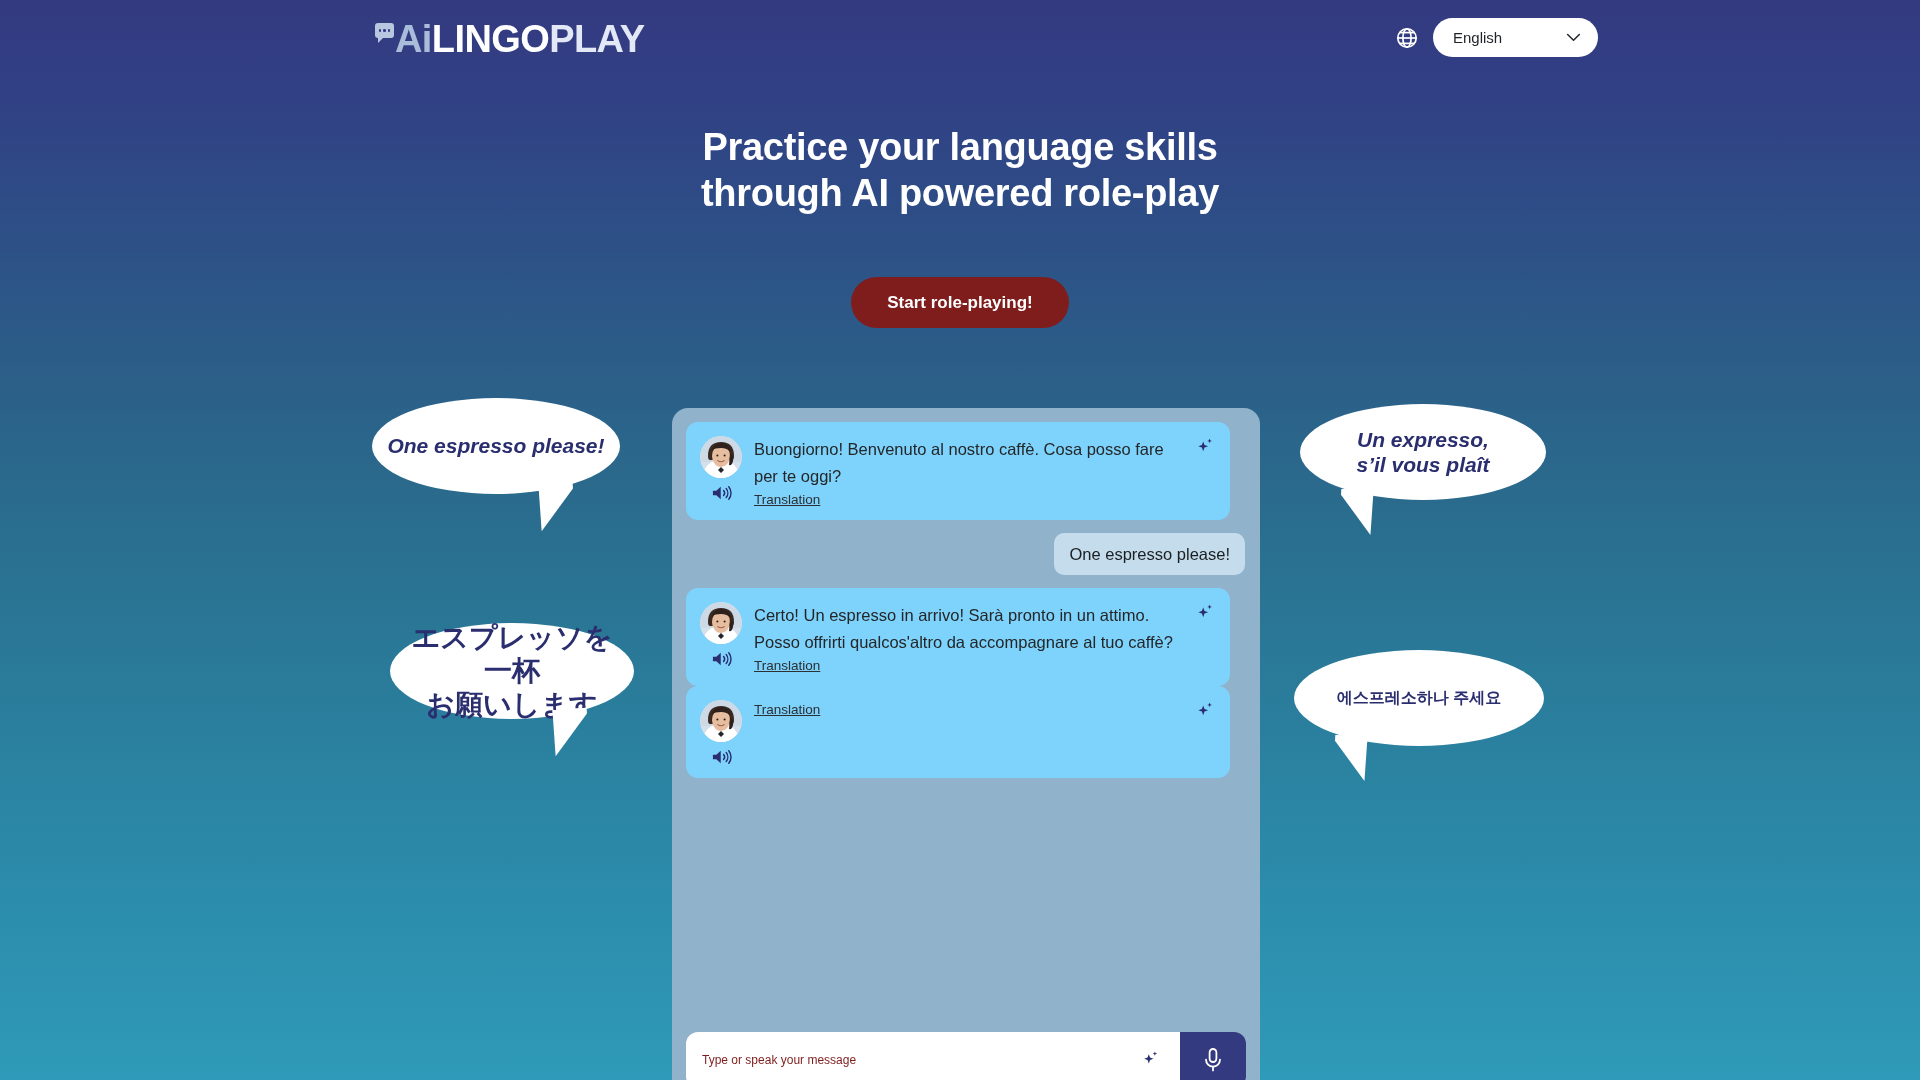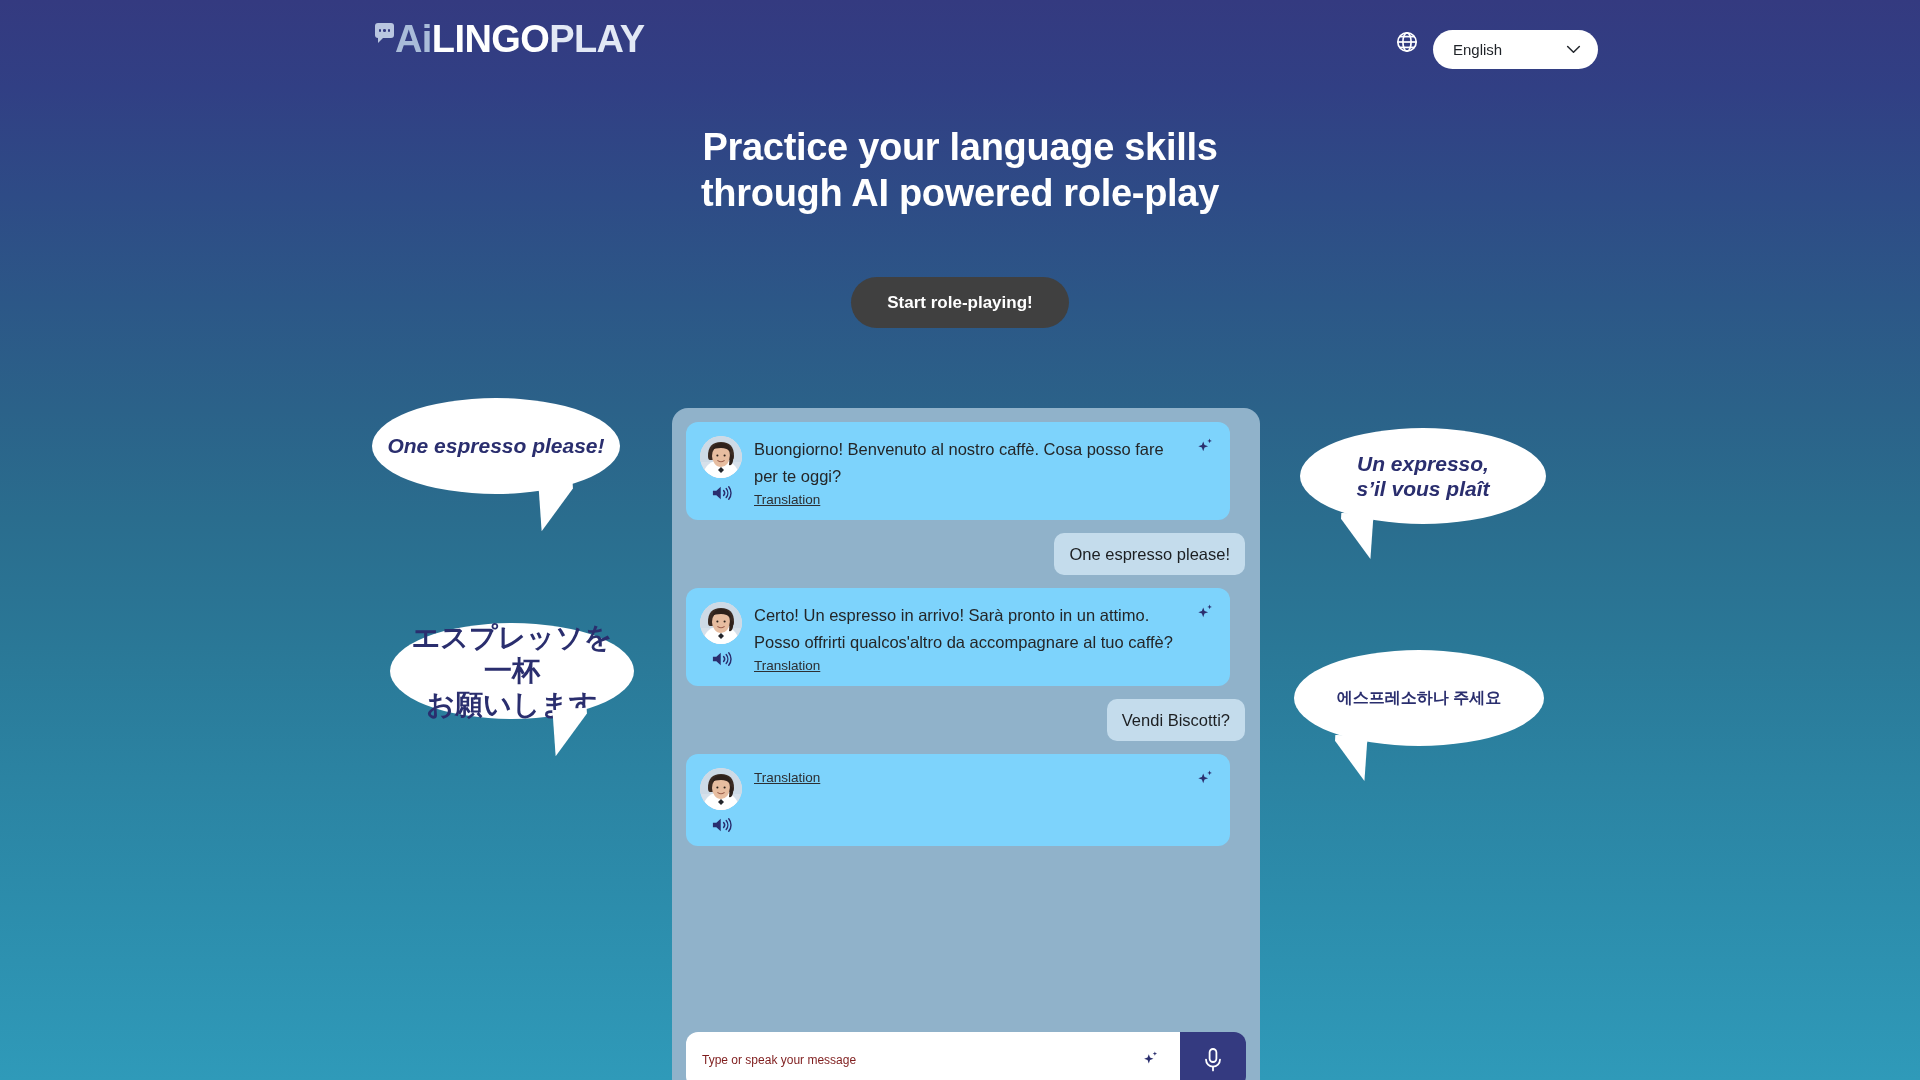--- a/index.html
+++ b/index.html
@@ -79,23 +79,22 @@
   }
   .logo-ai   { color: #a9bcd9; }
   .logo-lingo{ color: #ffffff; }
   .logo-play { color: #e2e8f5; }
 
   .lang-area {
     position: absolute;
     right: 322px;
     top: 18px;
     display: flex;
-    align-items: flex-start;
+    align-items: center;
     gap: 14px;
-    margin-top: 12px;
   }
   .globe-icon { width: 24px; height: 24px; display: block; }
 
   .lang-select {
     width: 165px;
     height: 39px;
     background: #ffffff;
     border-radius: 20px;
     display: flex;
     align-items: center;
@@ -126,21 +125,21 @@
   }
   .cta-wrap {
     position: absolute;
     top: 277px;
     left: 0; right: 0;
     text-align: center;
     z-index: 5;
   }
   .cta {
     display: inline-block;
-    background: #404040;
+    background: #7f1d1d;
     color: #fff;
     font-size: 17px;
     font-weight: 700;
     border: none;
     border-radius: 26px;
     padding: 0 36px;
     height: 51px;
     line-height: 51px;
     cursor: pointer;
     font-family: inherit;
@@ -304,21 +303,21 @@
     left: 372px; top: 398px;
     width: 248px; height: 96px;
     font-size: 21px; font-style: italic; font-weight: 600;
   }
   #callout-espresso-ja {
     left: 390px; top: 623px;
     width: 244px; height: 96px;
     font-size: 28px; font-weight: 600;
   }
   #callout-espresso-fr {
-    left: 1300px; top: 428px;
+    left: 1300px; top: 404px;
     width: 246px; height: 96px;
     font-size: 21px; font-style: italic; font-weight: 600;
   }
   #callout-espresso-ko {
     left: 1294px; top: 650px;
     width: 250px; height: 96px;
     font-size: 16px; font-weight: 600;
   }
 </style>
 </head>
@@ -476,23 +475,20 @@
       <span class="translation-link">Translation</span>
     </div>
     <span class="sparkle-ai">
       <svg viewBox="0 0 20 20" fill="#2a2e6e">
         <path d="M8.2 5.4 9.5 9 13.1 10.3 9.5 11.6 8.2 15.2 6.9 11.6 3.3 10.3 6.9 9z"></path>
         <path d="M14.6 2.6 15.2 4.3 16.9 4.9 15.2 5.5 14.6 7.2 14 5.5 12.3 4.9 14 4.3z"></path>
       </svg>
     </span>
   </div>
 
-  <div class="msg-user-row">
-    <div class="msg-user">Vendi Biscotti?</div>
-  </div>
 
   <div class="msg-ai">
     <div class="ai-side">
       <span class="avatar">
         <svg viewBox="0 0 42 42">
           <defs>
               <clipPath id="c3">
                 <circle cx="21" cy="21" r="21"></circle>
               </clipPath>
             </defs>

